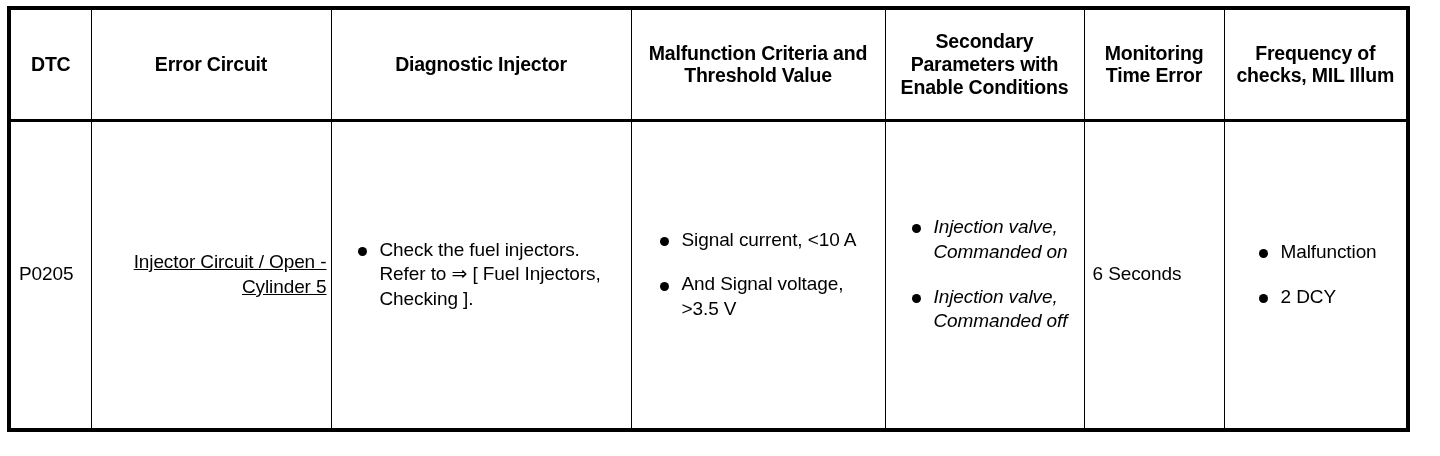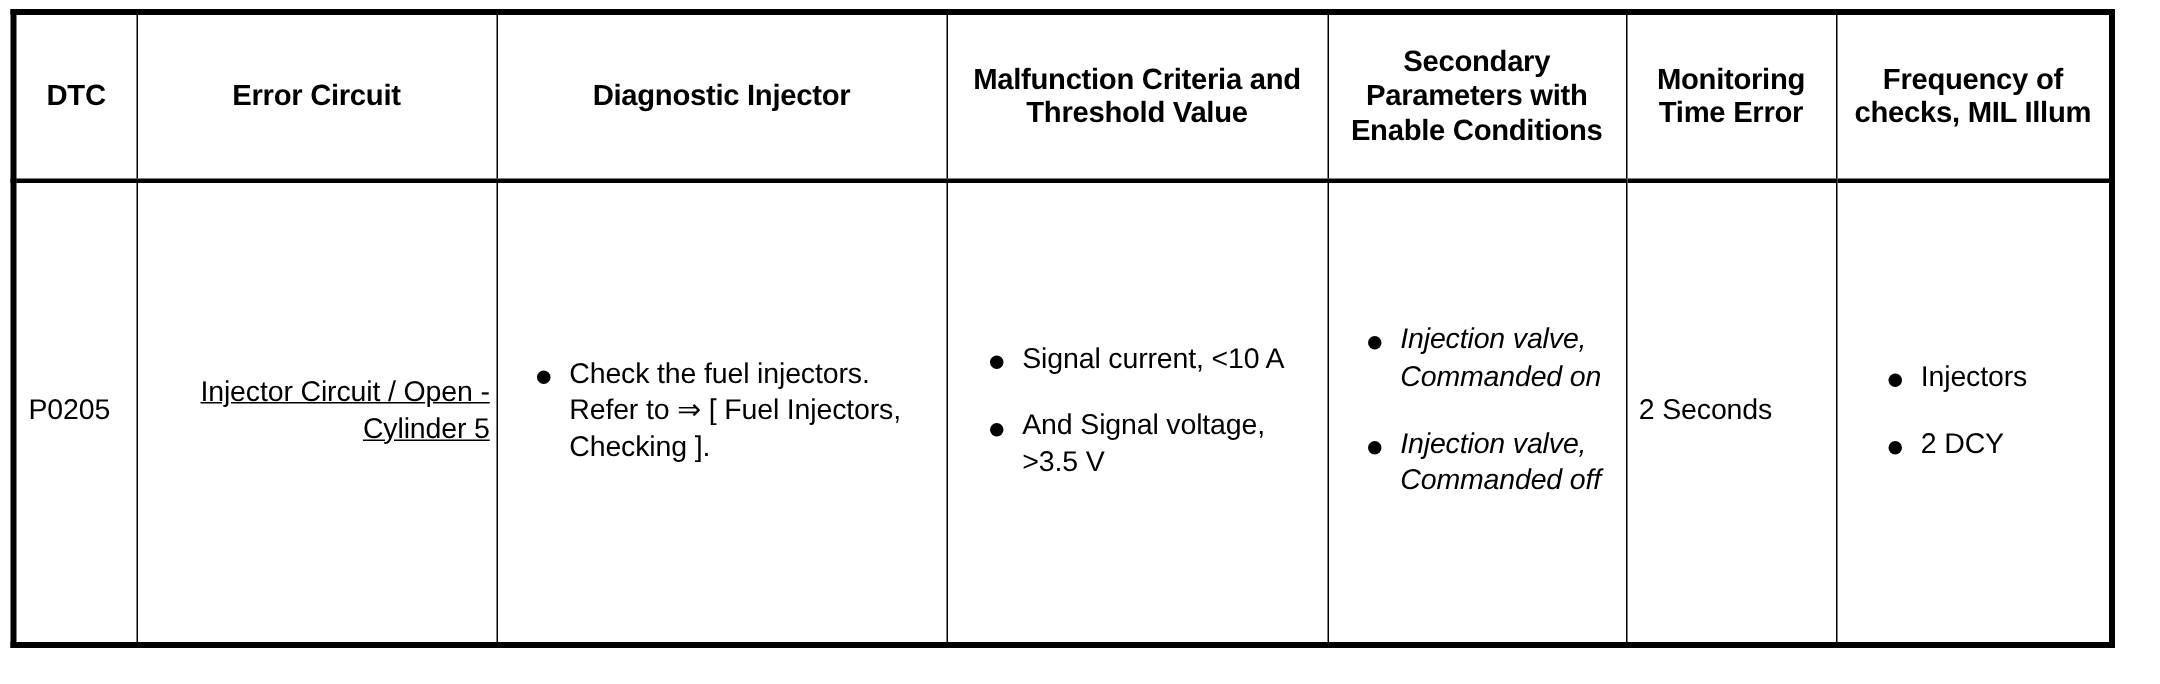--- a/index.html
+++ b/index.html
@@ -159,25 +159,25 @@
           </ul>
         </td>
 
         <td>
           <ul class="bullets sec">
             <li>Injection valve, Commanded on</li>
             <li>Injection valve, Commanded off</li>
           </ul>
         </td>
 
-        <td class="cell-mon">2 Seconds</td>
+        <td class="cell-mon">6 Seconds</td>
 
         <td>
           <ul class="bullets freq">
-            <li>Injectors</li>
+            <li>Malfunction</li>
             <li>2 DCY</li>
           </ul>
         </td>
 
       </tr>
     </tbody>
   </table>
 
 </div>
 

